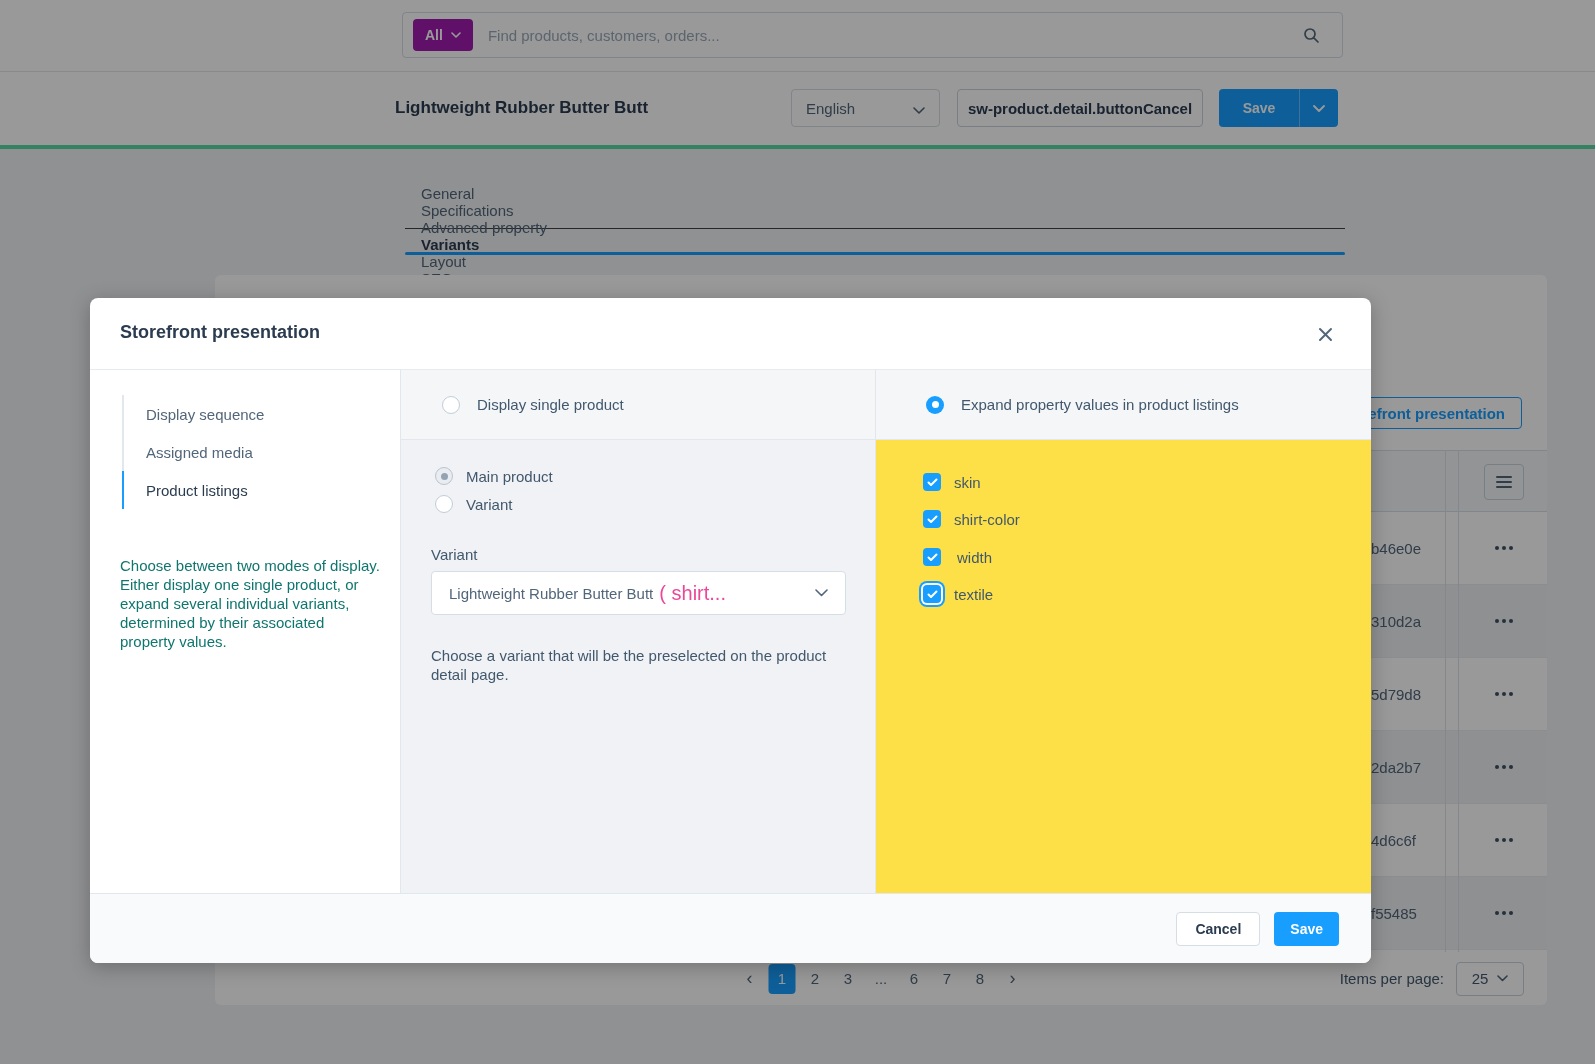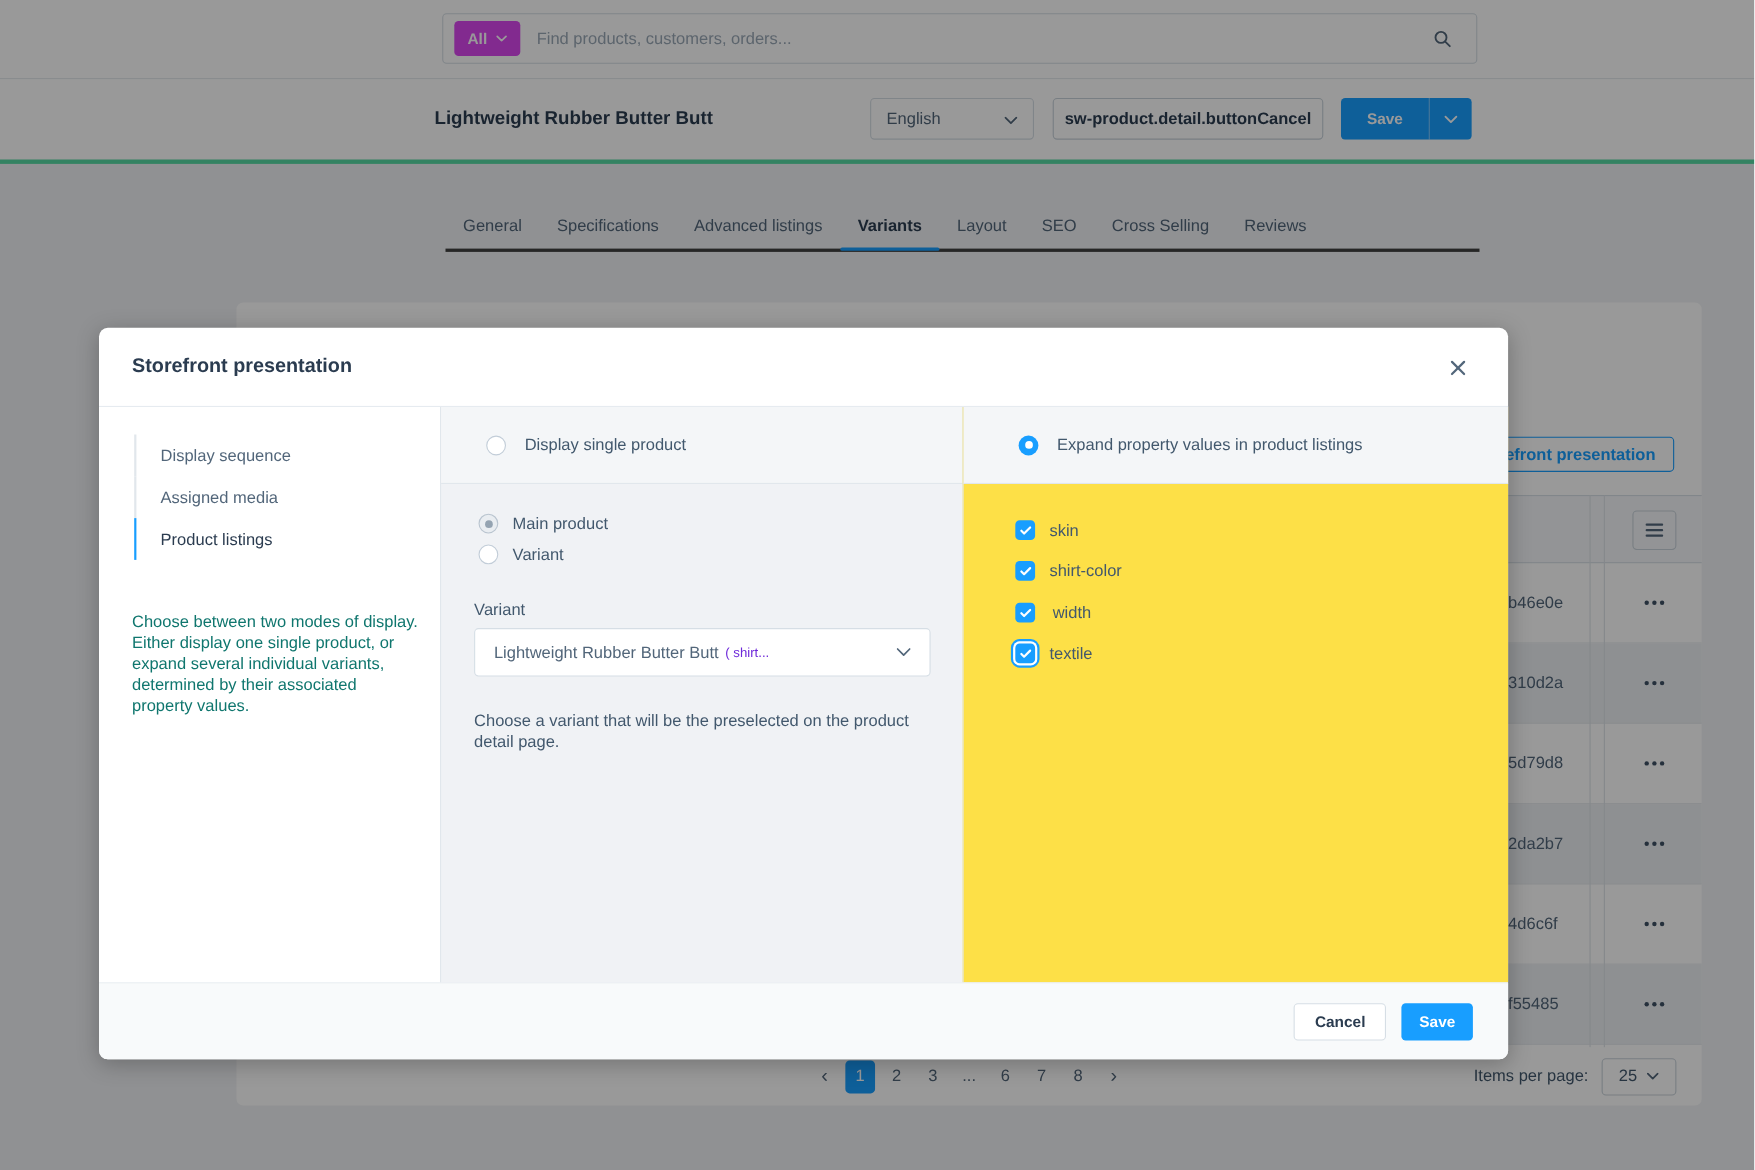--- a/index.html
+++ b/index.html
@@ -2,37 +2,37 @@
 <html><head>
 <meta charset="utf-8">
 <style>
   * { margin:0; padding:0; box-sizing:border-box; }
   body { font-family:"Liberation Sans", sans-serif; background:#f0f2f5; }
   .screen { position:relative; width:1595px; height:1064px; overflow:hidden; background:#f0f2f5; }
 
   
   .topbar { position:absolute; left:0; top:0; width:1595px; height:72px; background:#fff; border-bottom:1px solid #e1e7ec; }
   .search-box { position:absolute; left:402px; top:12px; width:941px; height:46px; background:#fff; border:1px solid #d6dee5; border-radius:4px; display:flex; align-items:center; }
-  .search-chip { margin-left:10px; height:32px; padding:0 12px; background:#d946ef; border-radius:4px; color:#fff; font-size:14px; font-weight:700; display:flex; align-items:center; gap:8px; cursor:pointer; }
+  .search-chip { margin-left:10px; height:32px; padding:0 12px; background:#a21caf; border-radius:4px; color:#fff; font-size:14px; font-weight:700; display:flex; align-items:center; gap:8px; cursor:pointer; }
   .search-chip svg { display:block; }
   .search-input { flex:1; border:none; outline:none; background:transparent; padding-left:15px; font-size:15px; color:#42586d; font-family:inherit; }
   .search-input::placeholder { color:#9aa8b6; }
   .search-mag { margin-right:22px; color:#52667a; display:flex; cursor:pointer; }
 
   
   .smartbar { position:absolute; left:0; top:72px; width:1595px; height:77px; background:#fff; border-bottom:4px solid #57d9a3; }
   .smart-title { position:absolute; left:395px; top:26px; font-size:17px; font-weight:700; color:#2b3c50; }
   .lang-select { position:absolute; left:791px; top:17px; width:149px; height:38px; border:1px solid #d6dee5; border-radius:4px; background:#fff; display:flex; align-items:center; justify-content:space-between; padding:0 14px; font-size:15px; color:#52667a; cursor:pointer; }
   .top-cancel { position:absolute; left:957px; top:17px; width:246px; height:38px; background:#fff; border:1px solid #c9d2da; border-radius:4px; font-size:15px; font-weight:700; color:#2b3c50; display:flex; align-items:center; justify-content:center; cursor:pointer; }
   .save-split { position:absolute; left:1219px; top:17px; height:38px; display:flex; border-radius:4px; overflow:hidden; }
   .save-main { width:80px; background:#189eff; color:#fff; font-size:14px; font-weight:700; display:flex; align-items:center; justify-content:center; cursor:pointer; }
   .save-caret { width:39px; background:#189eff; border-left:1px solid rgba(255,255,255,.35); color:#fff; display:flex; align-items:center; justify-content:center; cursor:pointer; }
 
   
-  .tabs-row { position:absolute; left:405px; top:185px; width:940px; height:44px; border-bottom:3px solid #404040; display:flex; }
+  .tabs-row { position:absolute; left:405px; top:185px; width:940px; height:44px; border-bottom:1px solid #404040; display:flex;flex-direction:column; }
   .tab { padding:0 16px; display:flex; align-items:center; font-size:15px; color:#52667a; position:relative; cursor:pointer; }
   .tab.active { color:#2b3c50; font-weight:700; }
   .tab.active::after { content:""; position:absolute; left:0; right:0; bottom:-2px; height:3px; background:#189eff; border-radius:2px; }
 
   
   .card { position:absolute; left:215px; top:275px; width:1332px; height:730px; background:#fff; border-radius:6px; }
   .sp-button { position:absolute; right:25px; top:122px; height:32px; padding:0 16px; background:#fff; border:1px solid #189eff; border-radius:4px; color:#189eff; font-size:15px; font-weight:700; display:flex; align-items:center; cursor:pointer; white-space:nowrap; }
   .grid-header { position:absolute; left:0; top:175px; width:1332px; height:62px; background:#f5f7fa; border-top:1px solid #d8dfe6; border-bottom:1px solid #d8dfe6; }
   .grid-settings { position:absolute; right:23px; top:13px; width:40px; height:36px; border:1px solid #c9d2da; border-radius:4px; background:transparent; display:flex; flex-direction:column; align-items:center; justify-content:center; gap:3px; cursor:pointer; }
   .grid-settings i { width:16px; height:2px; background:#52667a; border-radius:1px; }
@@ -70,21 +70,21 @@
   .col-header { height:70px; background:#f4f6f8; border-bottom:1px solid #e1e7ec; display:flex; align-items:center; padding-left:41px; gap:17px; font-size:15px; color:#42586d; }
   .radio { width:18px; height:18px; border-radius:50%; background:#fff; border:1px solid #c2cdd8; flex:0 0 auto; position:relative; cursor:pointer; }
   .radio.checked-blue { background:#189eff; border:none; }
   .radio.checked-blue::after { content:""; position:absolute; left:5.5px; top:5.5px; width:7px; height:7px; border-radius:50%; background:#fff; }
   .radio.checked-gray { background:#e9edf1; border:1px solid #b9c4cf; }
   .radio.checked-gray::after { content:""; position:absolute; left:4.5px; top:4.5px; width:7px; height:7px; border-radius:50%; background:#94a3b1; }
   .radio-row { position:absolute; left:34px; display:flex; align-items:center; gap:13px; font-size:15px; color:#42586d; }
   .variant-label { position:absolute; left:30px; top:176px; font-size:15px; color:#42586d; }
   .variant-select { position:absolute; left:30px; top:201px; width:415px; height:44px; background:#fff; border:1px solid #d6dee5; border-radius:4px; display:flex; align-items:center; padding:0 17px; cursor:pointer; }
   .vs-value { font-size:15px; color:#52667a; white-space:nowrap; }
-  .vs-suffix { font-size:12px; color:#6d28d9; margin-left:6px; white-space:nowrap;text-align:center; }
+  .vs-suffix { font-size:20px; color:#ec4899; margin-left:6px; white-space:nowrap;text-align:center; }
   .vs-caret { margin-left:auto; color:#52667a; display:flex; }
   .variant-help { position:absolute; left:30px; top:276px; width:400px; font-size:15px; line-height:19px; color:#42586d; }
   .check-row { position:absolute; left:47px; display:flex; align-items:center; gap:13px; font-size:15px; color:#42586d; }
   .checkbox { width:18px; height:18px; border-radius:4px; background:#189eff; display:flex; align-items:center; justify-content:center; flex:0 0 auto; cursor:pointer; }
   .checkbox.focused { box-shadow:0 0 0 2px #fff, 0 0 0 4px #189eff; }
   .modal-footer { position:absolute; left:0; right:0; bottom:0; height:70px; background:#f8fafb; border-top:1px solid #e1e7ec; border-radius:0 0 8px 8px; display:flex; align-items:center; justify-content:flex-end; padding-right:32px; gap:14px; }
   .btn-cancel { height:34px; padding:0 18px; background:#fff; border:1px solid #d6dee5; border-radius:4px; color:#2b3c50; font-size:14px; font-weight:700; display:flex; align-items:center; cursor:pointer; }
   .btn-save { height:34px; padding:0 16px; background:#189eff; border:none; border-radius:4px; color:#fff; font-size:14px; font-weight:700; display:flex; align-items:center; cursor:pointer; }
 </style>
 </head>
@@ -129,21 +129,21 @@
         <svg width="12" height="7" viewBox="0 0 12 7">
             <polyline points="1,1 6,6 11,1" fill="none" stroke="#fff" stroke-width="1.8" stroke-linecap="round" stroke-linejoin="round"></polyline>
           </svg>
       </div>
     </div>
   </div>
 
   <div class="tabs-row">
     <div class="tab">General</div>
     <div class="tab">Specifications</div>
-    <div class="tab">Advanced listings</div>
+    <div class="tab">Advanced property</div>
     <div class="tab active">Variants</div>
     <div class="tab">Layout</div>
     <div class="tab">SEO</div>
     <div class="tab">Cross Selling</div>
     <div class="tab">Reviews</div>
   </div>
 
   <div class="card">
     <div class="sp-button">Storefront presentation</div>
     <div class="grid-header">

